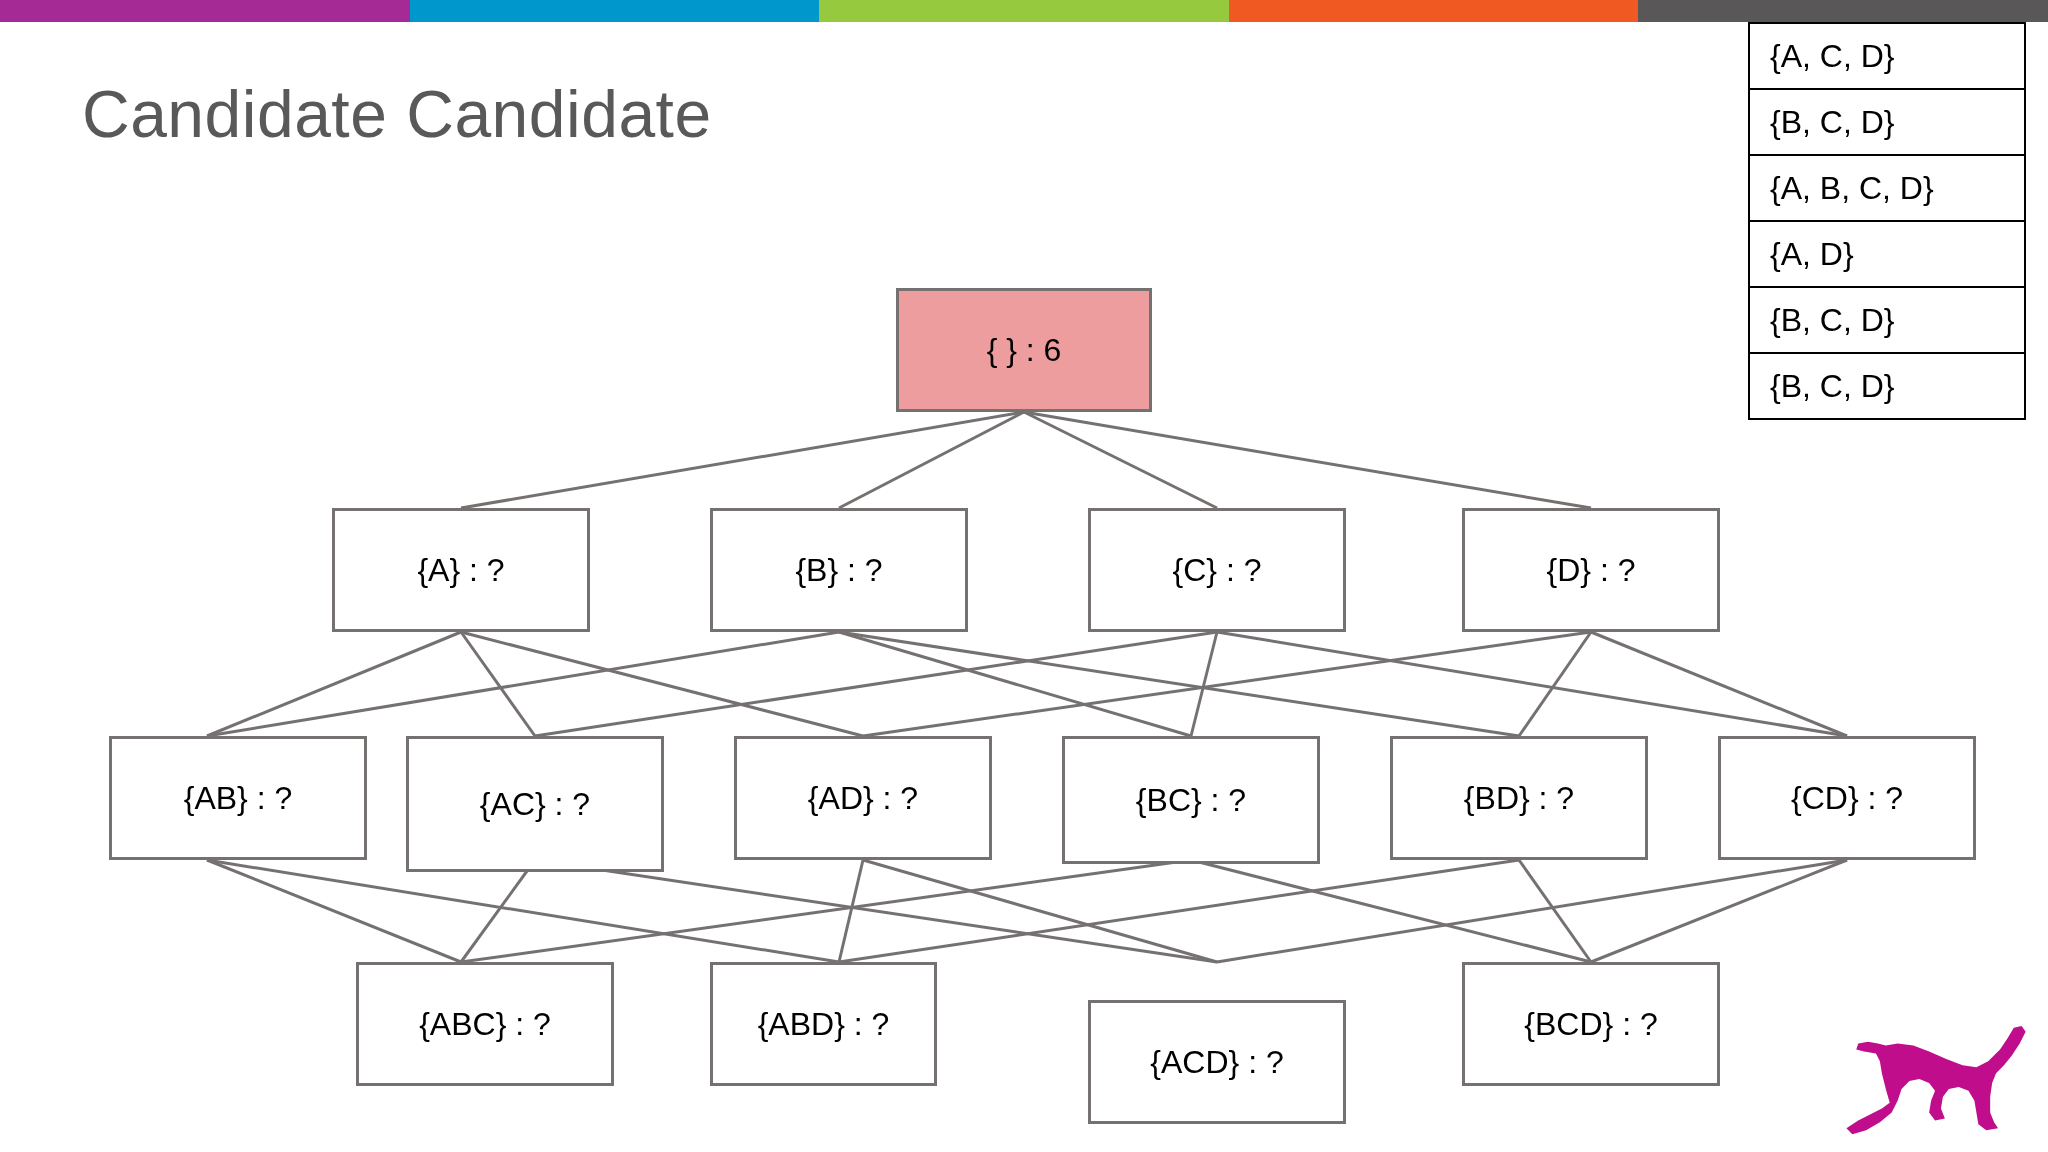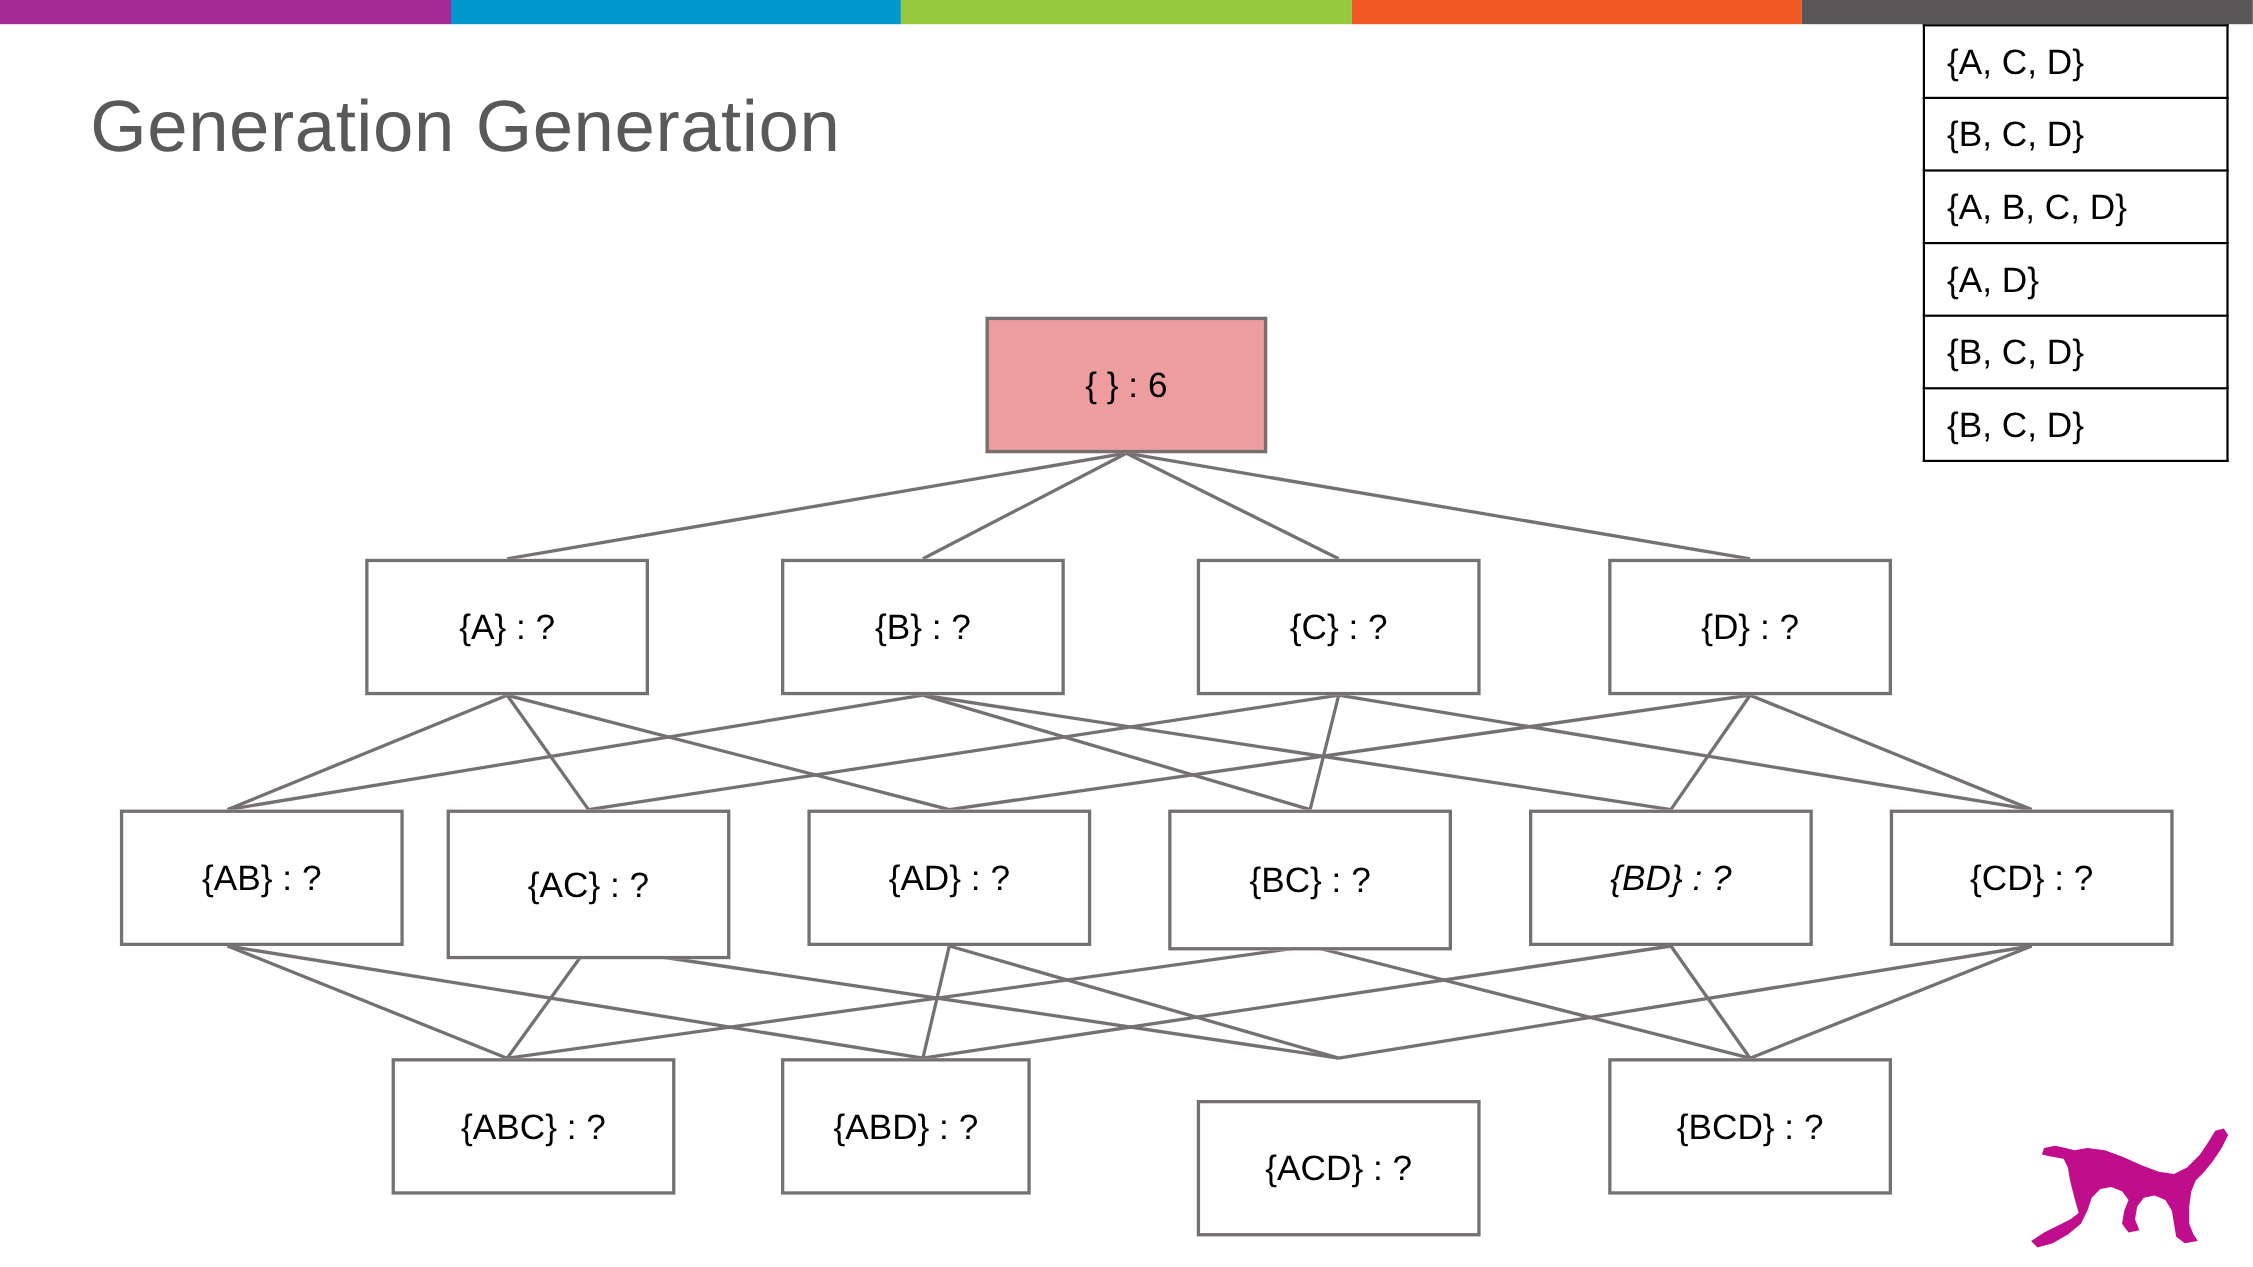--- a/index.html
+++ b/index.html
@@ -104,21 +104,21 @@
 <body>
 
 <div id="color-bar">
   <div style="background: rgb(166, 42, 149);"></div>
   <div style="background: rgb(0, 152, 204);"></div>
   <div style="background: rgb(150, 201, 61);"></div>
   <div style="background: rgb(240, 90, 34);"></div>
   <div style="background: rgb(89, 87, 87);"></div>
 </div>
 
-<div id="page-title">Generation Generation</div>
+<div id="page-title">Candidate Candidate</div>
 
 <table id="txn-table">
   <tbody>
       <tr>
         <td>{A, C, D}</td>
       </tr>
       <tr>
         <td>{B, C, D}</td>
       </tr>
       <tr>
@@ -187,21 +187,21 @@
     </div>
     <div class="node" style="left: 406px; top: 736px; width: 258px; height: 136px; z-index: 1;">
       <span>{AC} : ?</span>
     </div>
     <div class="node" style="left: 734px; top: 736px; width: 258px; height: 124px; z-index: 1;">
       <span>{AD} : ?</span>
     </div>
     <div class="node" style="left: 1062px; top: 736px; width: 258px; height: 128px; z-index: 1;">
       <span>{BC} : ?</span>
     </div>
-    <div class="node" style="left: 1390px; top: 736px; width: 258px; height: 124px; z-index: 1; font-style: italic;">
+    <div class="node" style="left: 1390px; top: 736px; width: 258px; height: 124px; z-index: 1;">
       <span>{BD} : ?</span>
     </div>
     <div class="node" style="left: 1718px; top: 736px; width: 258px; height: 124px; z-index: 1;">
       <span>{CD} : ?</span>
     </div>
     <div class="node" style="left: 332px; top: 962px; width: 258px; height: 124px; z-index: 1; margin-left: 24px;">
       <span>{ABC} : ?</span>
     </div>
     <div class="node" style="left: 710px; top: 962px; width: 227px; height: 124px; z-index: 1;">
       <span>{ABD} : ?</span>

